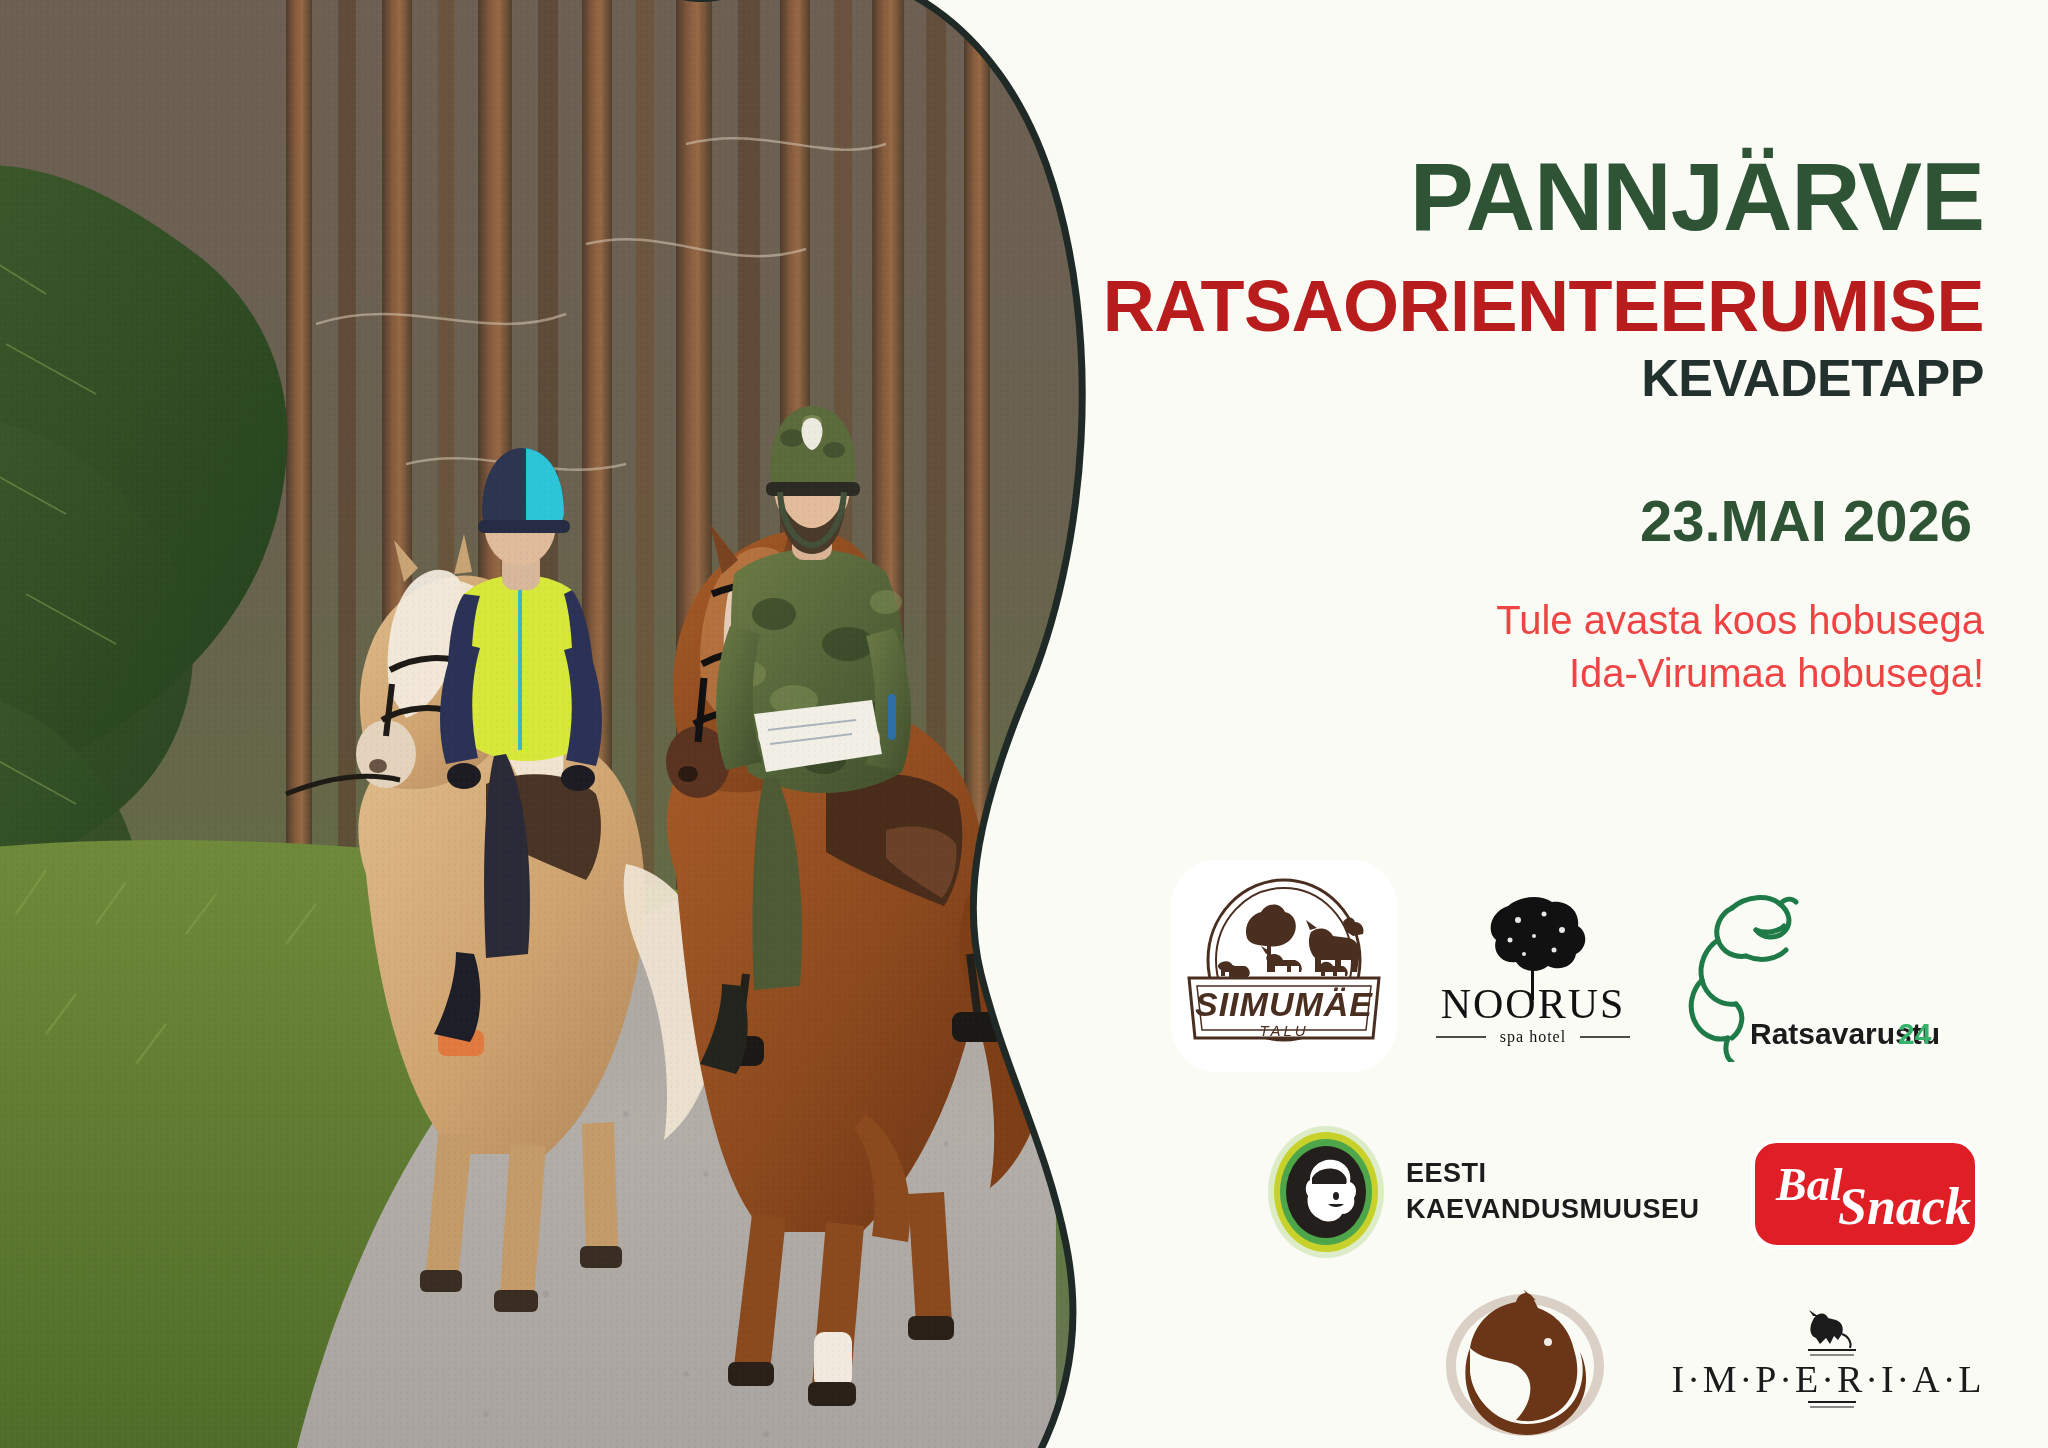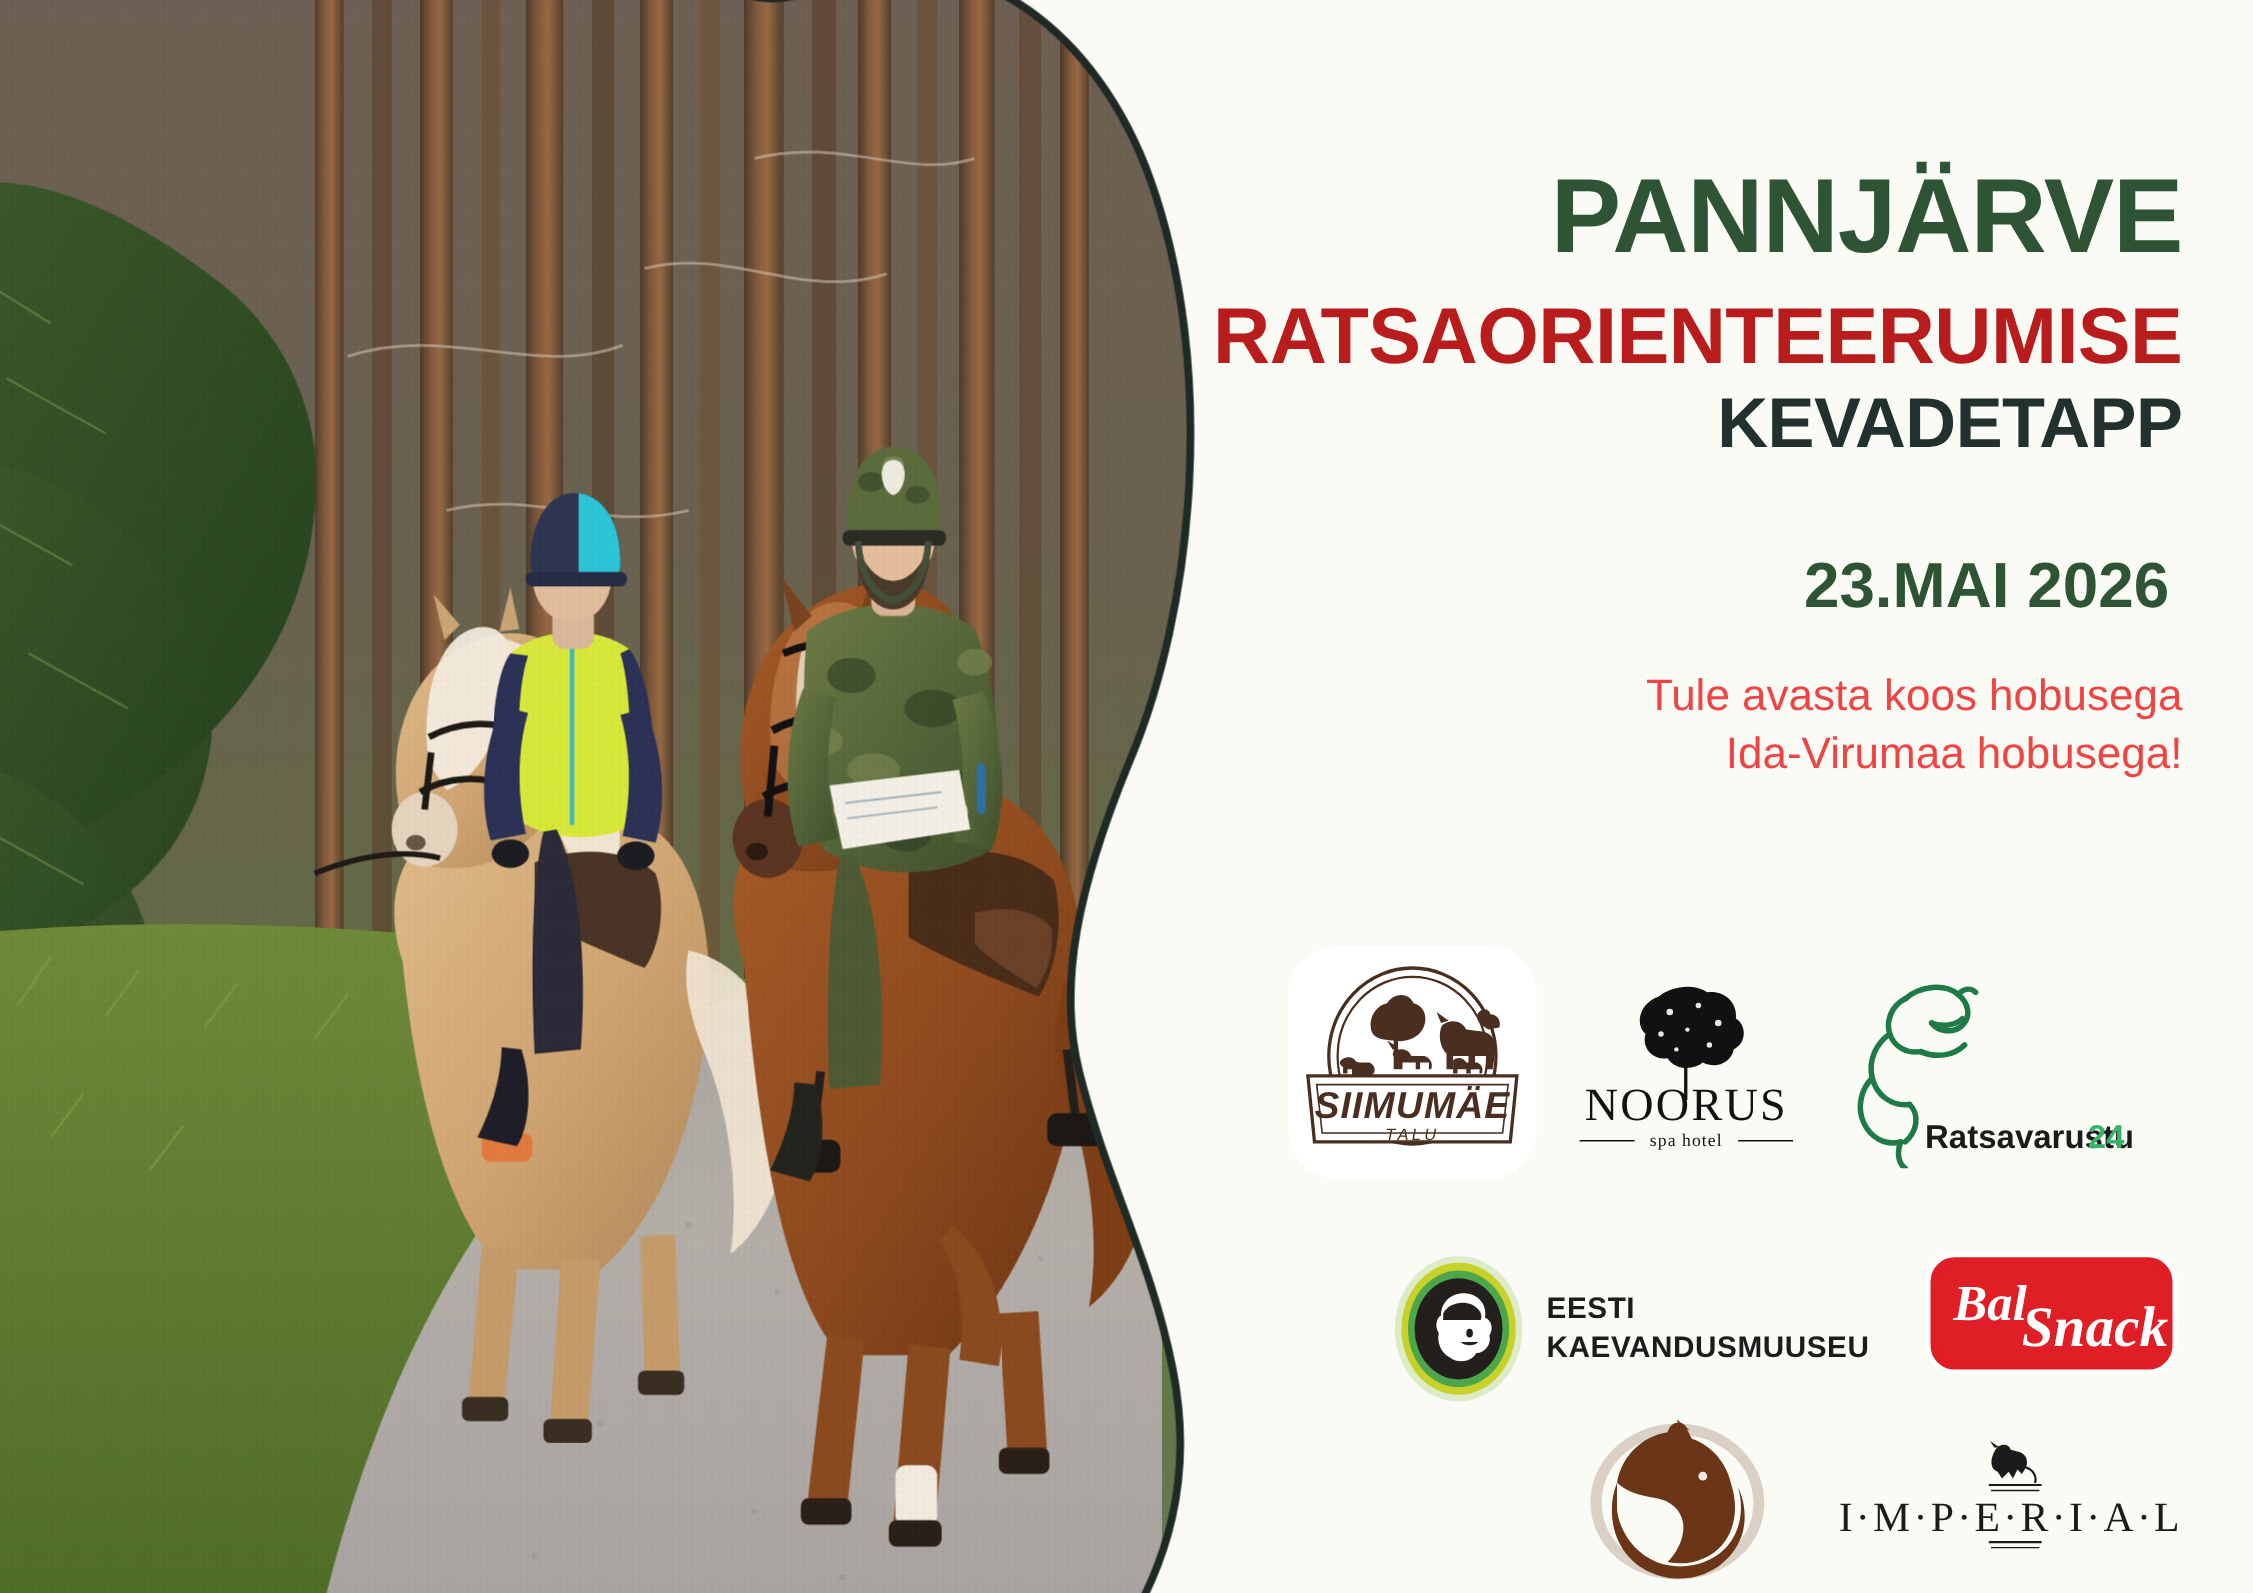--- a/index.html
+++ b/index.html
@@ -27,21 +27,21 @@
     font-size:96px;line-height:0.98;font-weight:800;
     letter-spacing:-1px;color:#2E5435;
   }
   .title2{
     margin:0;padding-top:26px;
     font-size:72px;line-height:1.02;font-weight:800;
     letter-spacing:-0.5px;color:#b91c1c;
   }
   .title3{
     margin:0;padding-top:8px;
-    font-size:64px;line-height:1.02;font-weight:800;
+    font-size:52px;line-height:1.02;font-weight:800;
     letter-spacing:-0.5px;color:#23312E;
   }
   .date{
     margin:12px;padding-top:70px;
     font-size:58px;font-weight:800;letter-spacing:0px;color:#2E5435;
   }
   .tagline{
     margin:0;padding-top:28px;
     font-size:40px;line-height:1.34;font-weight:400;color:#ef4444;
   }
@@ -51,21 +51,21 @@
     position:absolute;left:1150px;top:860px;width:880px;height:580px;
   }
   .logo{position:absolute;display:flex;align-items:center;justify-content:center;}
   .logo svg{display:block;}
 
   
   .lg-siimumae{left:21px;  top:0px;   width:226px;height:212px;font-style:italic;}
   .lg-noorus  {left:272px;top:32px;  width:222px;height:160px;}
   .lg-ratsa   {left:530px;top:22px;  width:258px;height:180px;}
   
-  .lg-kaev    {left:110px;top:278px; width:440px;height:140px;justify-content:center;}
+  .lg-kaev    {left:110px;top:262px; width:440px;height:140px;justify-content:center;}
   .lg-balsnack{left:600px;top:278px; width:230px;height:112px;justify-content:flex-end;}
   
   .lg-horse   {left:290px;top:430px; width:170px;height:150px;}
   .lg-imperial{left:508px;top:450px; width:340px;height:110px;}
 </style>
 </head>
 <body>
 
 <div class="poster">
 

